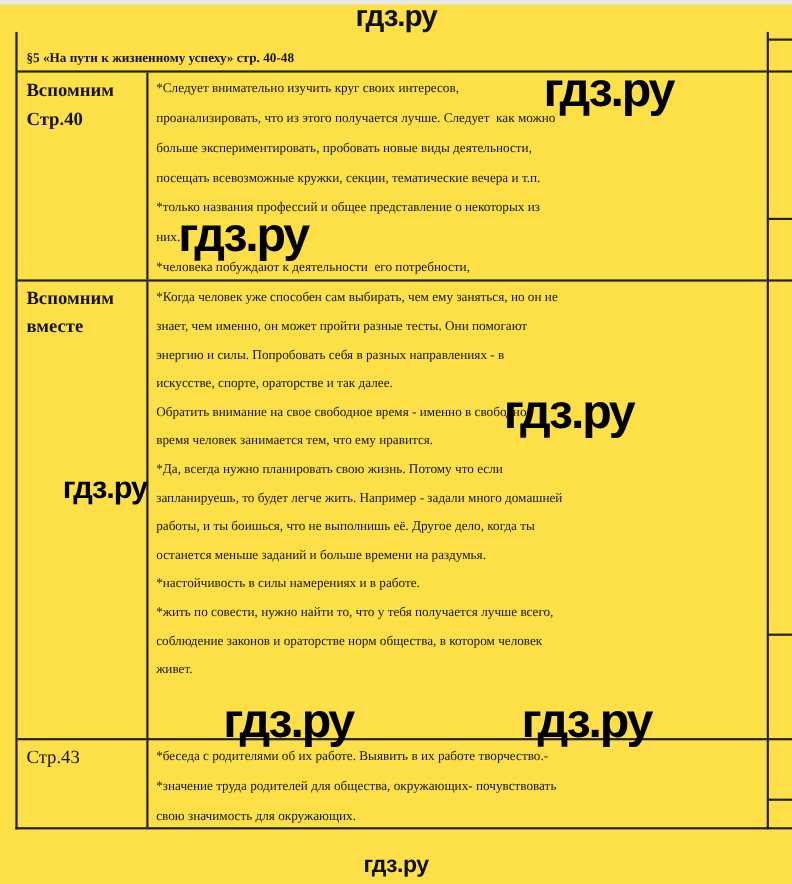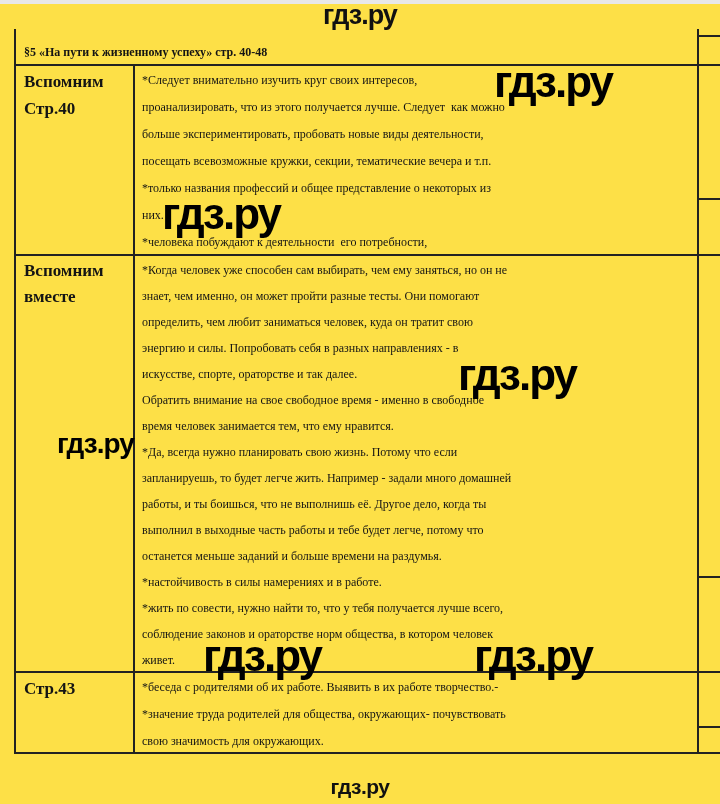--- a/index.html
+++ b/index.html
@@ -21,21 +21,21 @@
     height:37px;box-sizing:border-box;border-bottom:2px solid #222;
     display:flex;align-items:flex-end;padding:0 0 4px 8px;
     font-weight:bold;font-size:12px;white-space:pre;
   }
   .t-row{display:flex;box-sizing:border-box;}
   .t-row.b{border-bottom:2px solid #222;}
   .row-label{
     width:119px;box-sizing:border-box;border-right:2px solid #222;
     padding:2px 2px 0 8px;font-weight:bold;font-size:17px;flex-shrink:0;
   }
-  .row-label.regular{font-weight:bold;}
+  .row-label.regular{font-weight:normal;}
   .row-content{flex:1;padding:1px 0 0 7px;font-size:12px;overflow:hidden;}
   .row1 .row-label,.row1 .row-content{line-height:27px;}
   .row2 .row-label,.row2 .row-content{line-height:26px;}
   .row3 .row-label,.row3 .row-content{line-height:27px;}
   .content-line,.label-line{white-space:pre;}
   .wm{
     position:absolute;font-family:"Liberation Sans",sans-serif;font-weight:bold;
     line-height:1;color:#000;letter-spacing:-2px;white-space:pre;
   }
   .wm.big{font-size:44px;}
@@ -75,29 +75,27 @@
     </div>
 
     <div class="t-row row2 b" style="height:417px">
       <div class="row-label">
         <div class="label-line">Вспомним</div>
         <div class="label-line">вместе</div>
       </div>
       <div class="row-content">
         <div class="content-line">*Когда человек уже способен сам выбирать, чем ему заняться, но он не</div>
         <div class="content-line">знает, чем именно, он может пройти разные тесты. Они помогают</div>
-        <div class="content-line">определить, чем любит заниматься человек, куда он тратит свою</div>
         <div class="content-line">энергию и силы. Попробовать себя в разных направлениях - в</div>
         <div class="content-line">искусстве, спорте, ораторстве и так далее.</div>
         <div class="content-line">Обратить внимание на свое свободное время - именно в свободное</div>
         <div class="content-line">время человек занимается тем, что ему нравится.</div>
         <div class="content-line">*Да, всегда нужно планировать свою жизнь. Потому что если</div>
         <div class="content-line">запланируешь, то будет легче жить. Например - задали много домашней</div>
         <div class="content-line">работы, и ты боишься, что не выполнишь её. Другое дело, когда ты</div>
-        <div class="content-line">выполнил в выходные часть работы и тебе будет легче, потому что</div>
         <div class="content-line">останется меньше заданий и больше времени на раздумья.</div>
         <div class="content-line">*настойчивость в силы намерениях и в работе.</div>
         <div class="content-line">*жить по совести, нужно найти то, что у тебя получается лучше всего,</div>
         <div class="content-line">соблюдение законов и ораторстве норм общества, в котором человек</div>
         <div class="content-line">живет.</div>
       </div>
     </div>
 
     <div class="t-row row3" style="height:79px">
       <div class="row-label regular">

